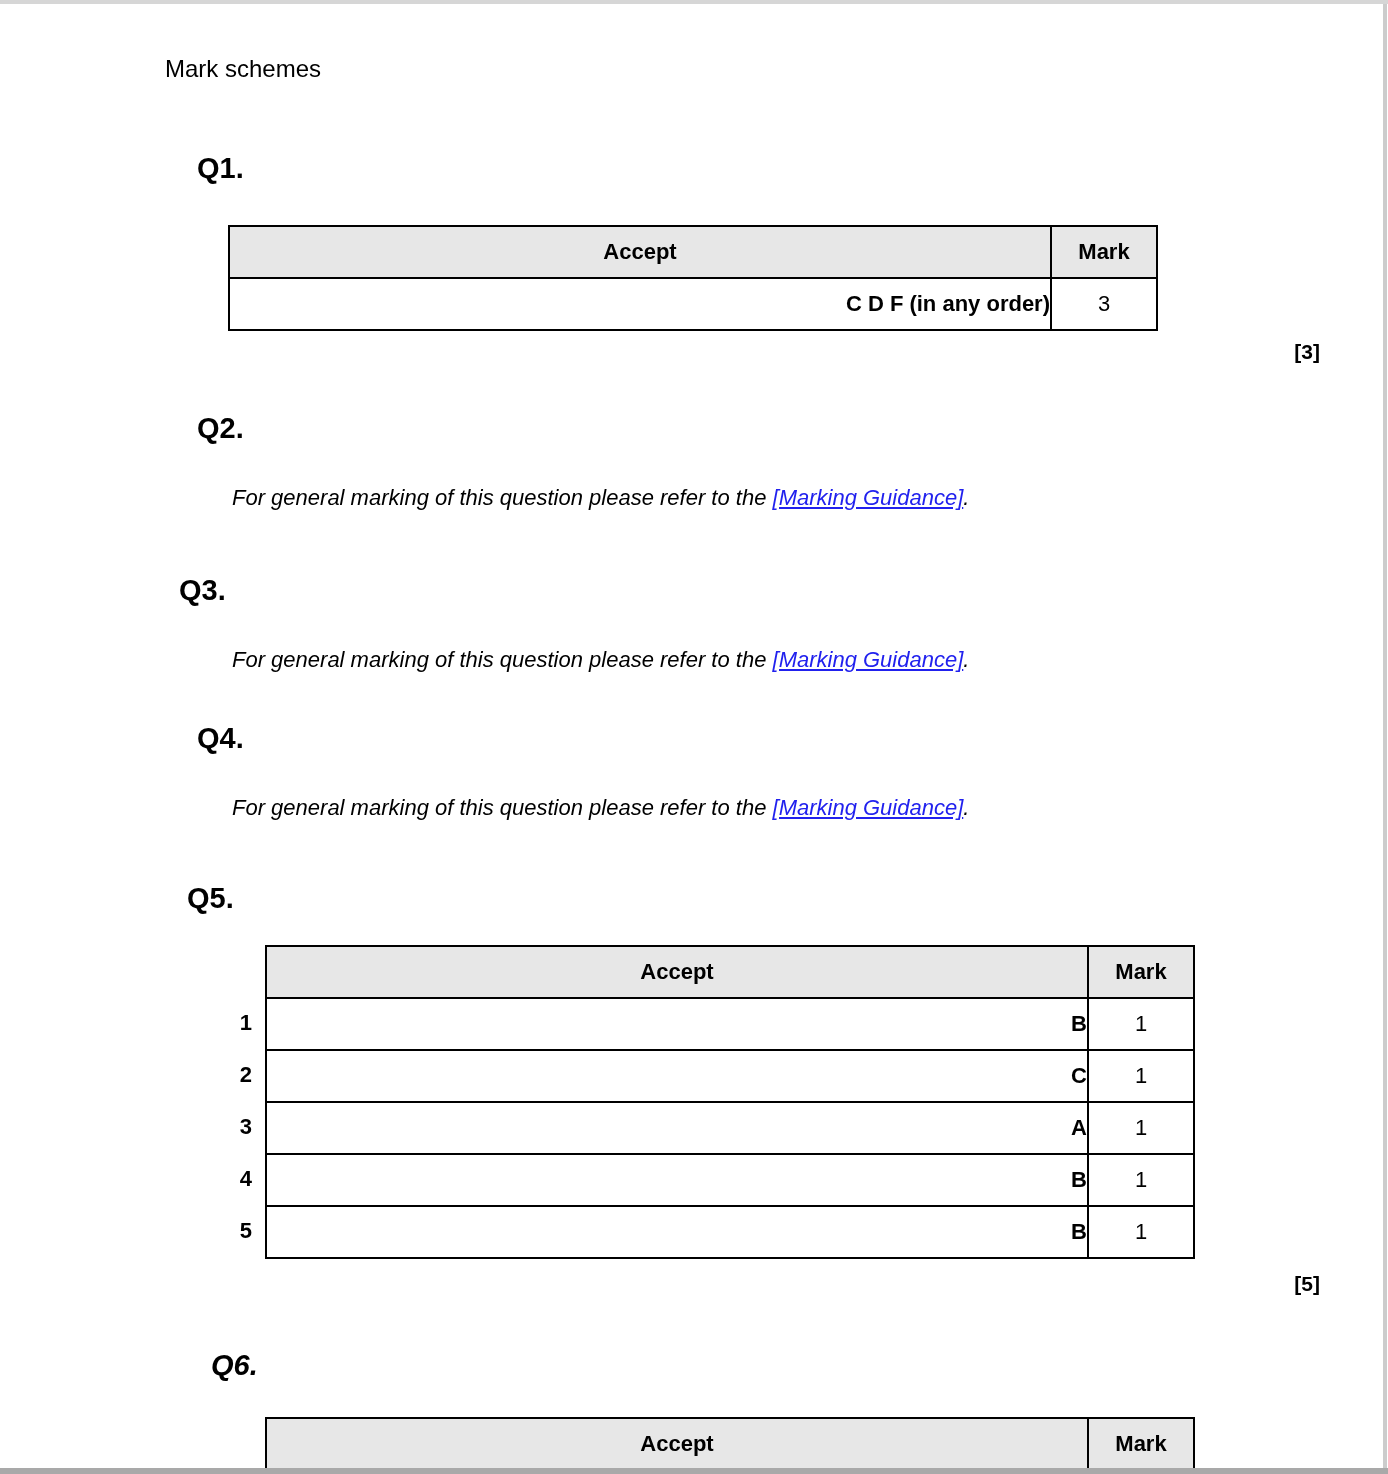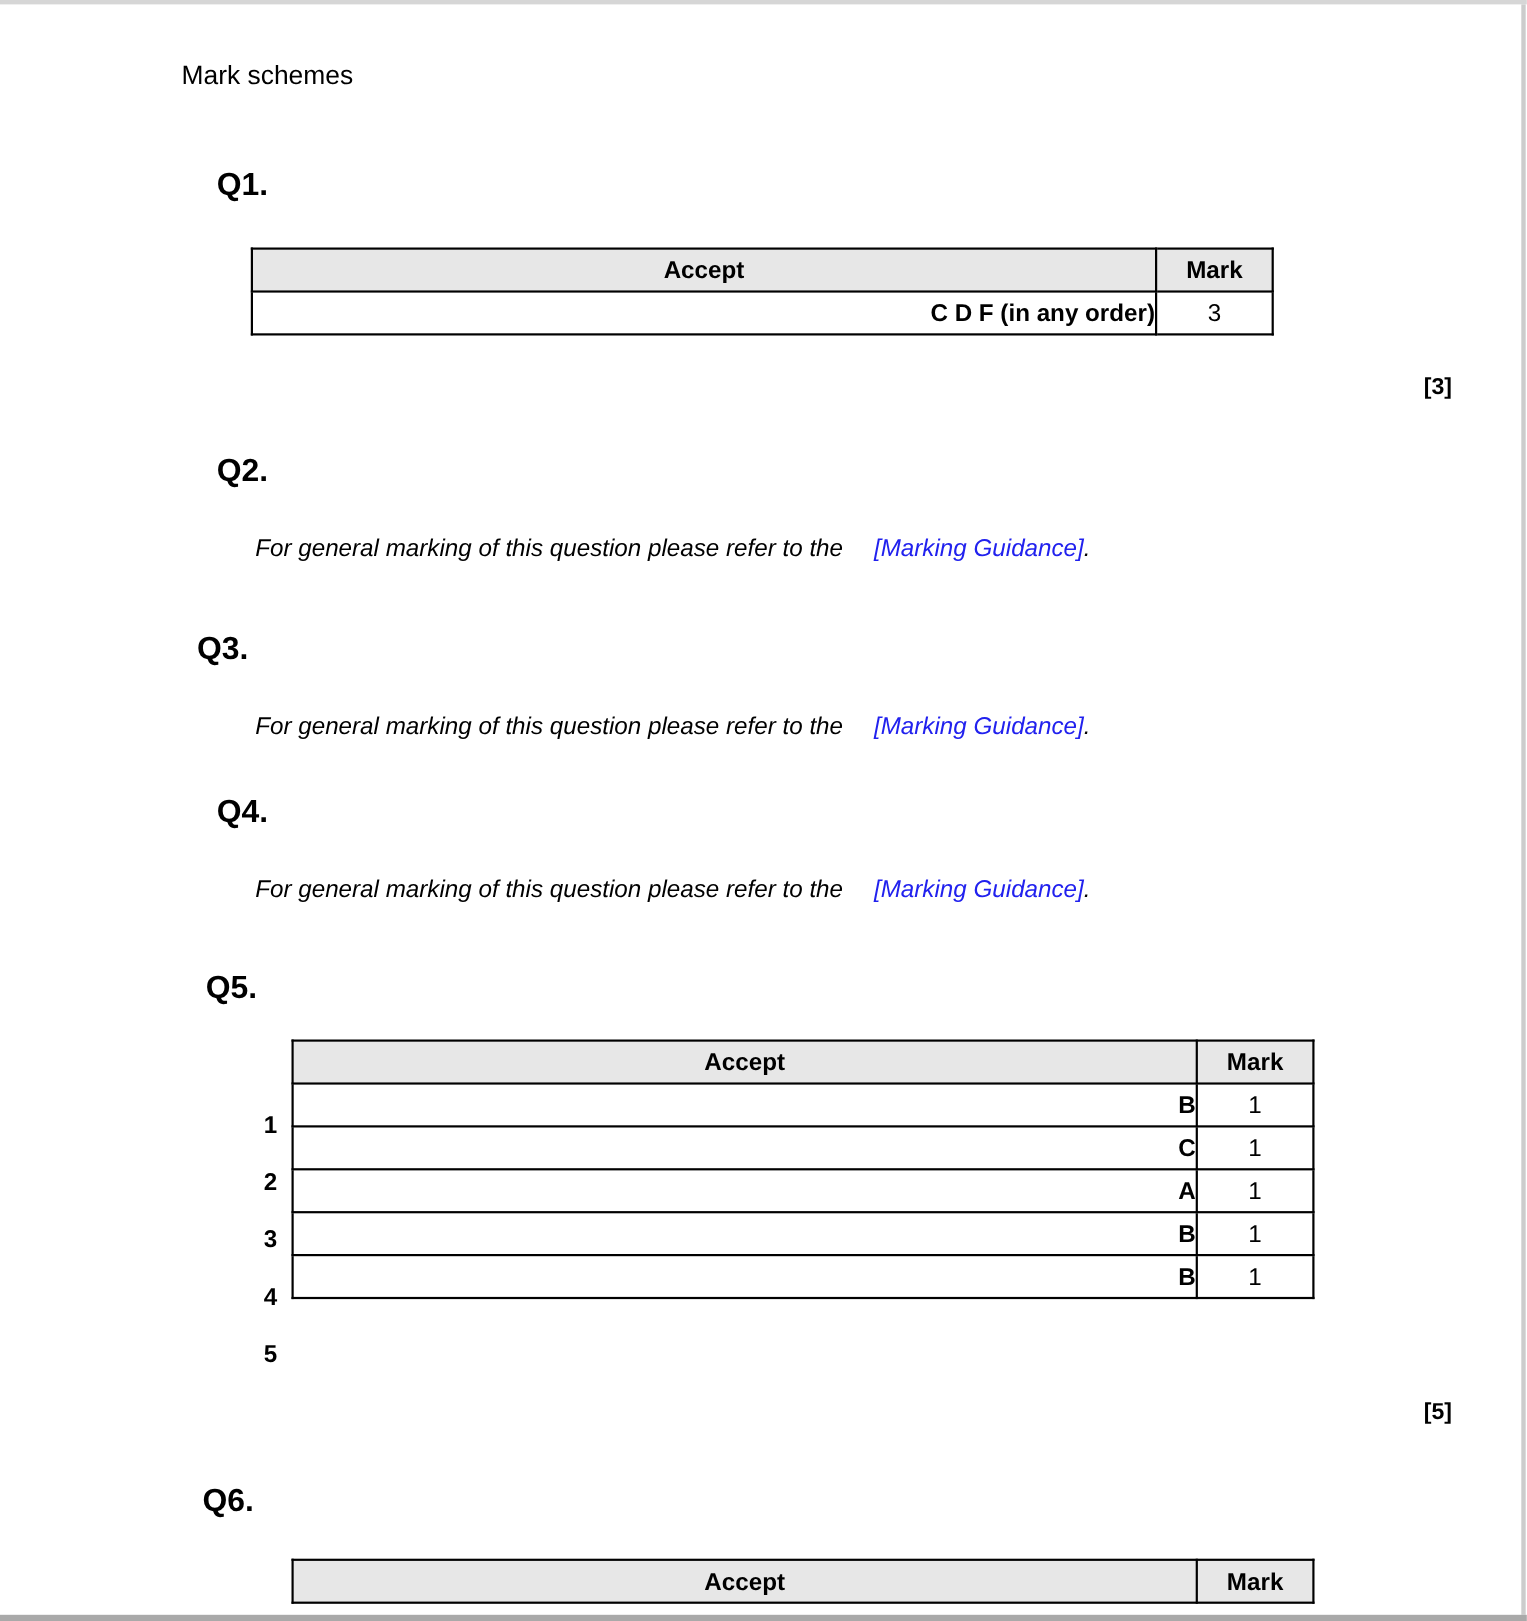--- a/index.html
+++ b/index.html
@@ -19,34 +19,34 @@
   .bottom-border { left: 0; top: 1468px; width: 1388px; height: 6px; background: #a9a9a9; z-index: 5; }
 
   .doc-title { font-size: 24px; font-weight: normal; line-height: 33px; white-space: nowrap; }
   .q-heading { font-size: 29px; font-weight: bold; line-height: 34px; white-space: nowrap; margin-left: 19px; }
 
   .guidance {
     font-size: 22px; font-style: italic; line-height: 26px; white-space: nowrap;
   }
   .guidance-link {
     color: var(--link-color, #2121EE);
+    text-decoration: underline;
     cursor: pointer;
-    margin-left: 22px;
   }
 
   .mark-table {
     position: absolute;
     border-collapse: collapse;
     table-layout: fixed;
   }
   .col-accept { width: 822px; }
   .col-mark   { width: 106px; }
   .mark-table th, .mark-table td {
     border: 2px solid #000;
-    height: 39px;
+    height: 52px;
     font-size: 22px;
     vertical-align: middle;
     overflow: hidden;
   }
   .mark-table th {
     background: var(--header-bg, #e7e7e7);
     font-weight: bold;
     text-align: center;
   }
   td.accept-cell { text-align: right; padding-left: 6px; font-weight: bold; }
@@ -144,21 +144,21 @@
       </tr>
       <tr>
         <td class="accept-cell">B</td>
         <td class="mark-cell">1</td>
       </tr>
     </tbody>
   </table>
 
   <div class="total" style="top:1272px;">[5]</div>
 
-  <h2 class="abs q-heading" style="left:165px; top:1348px;">Q6.</h2>
+  <h2 class="abs q-heading" style="left:192px; top:1348px;font-style:italic;">Q6.</h2>
 
   <table class="mark-table" style="left:265px; top:1417px;">
     <colgroup>
         <col class="col-accept">
         <col class="col-mark">
       </colgroup>
     <thead>
       <tr>
         <th>Accept</th>
         <th>Mark</th>

